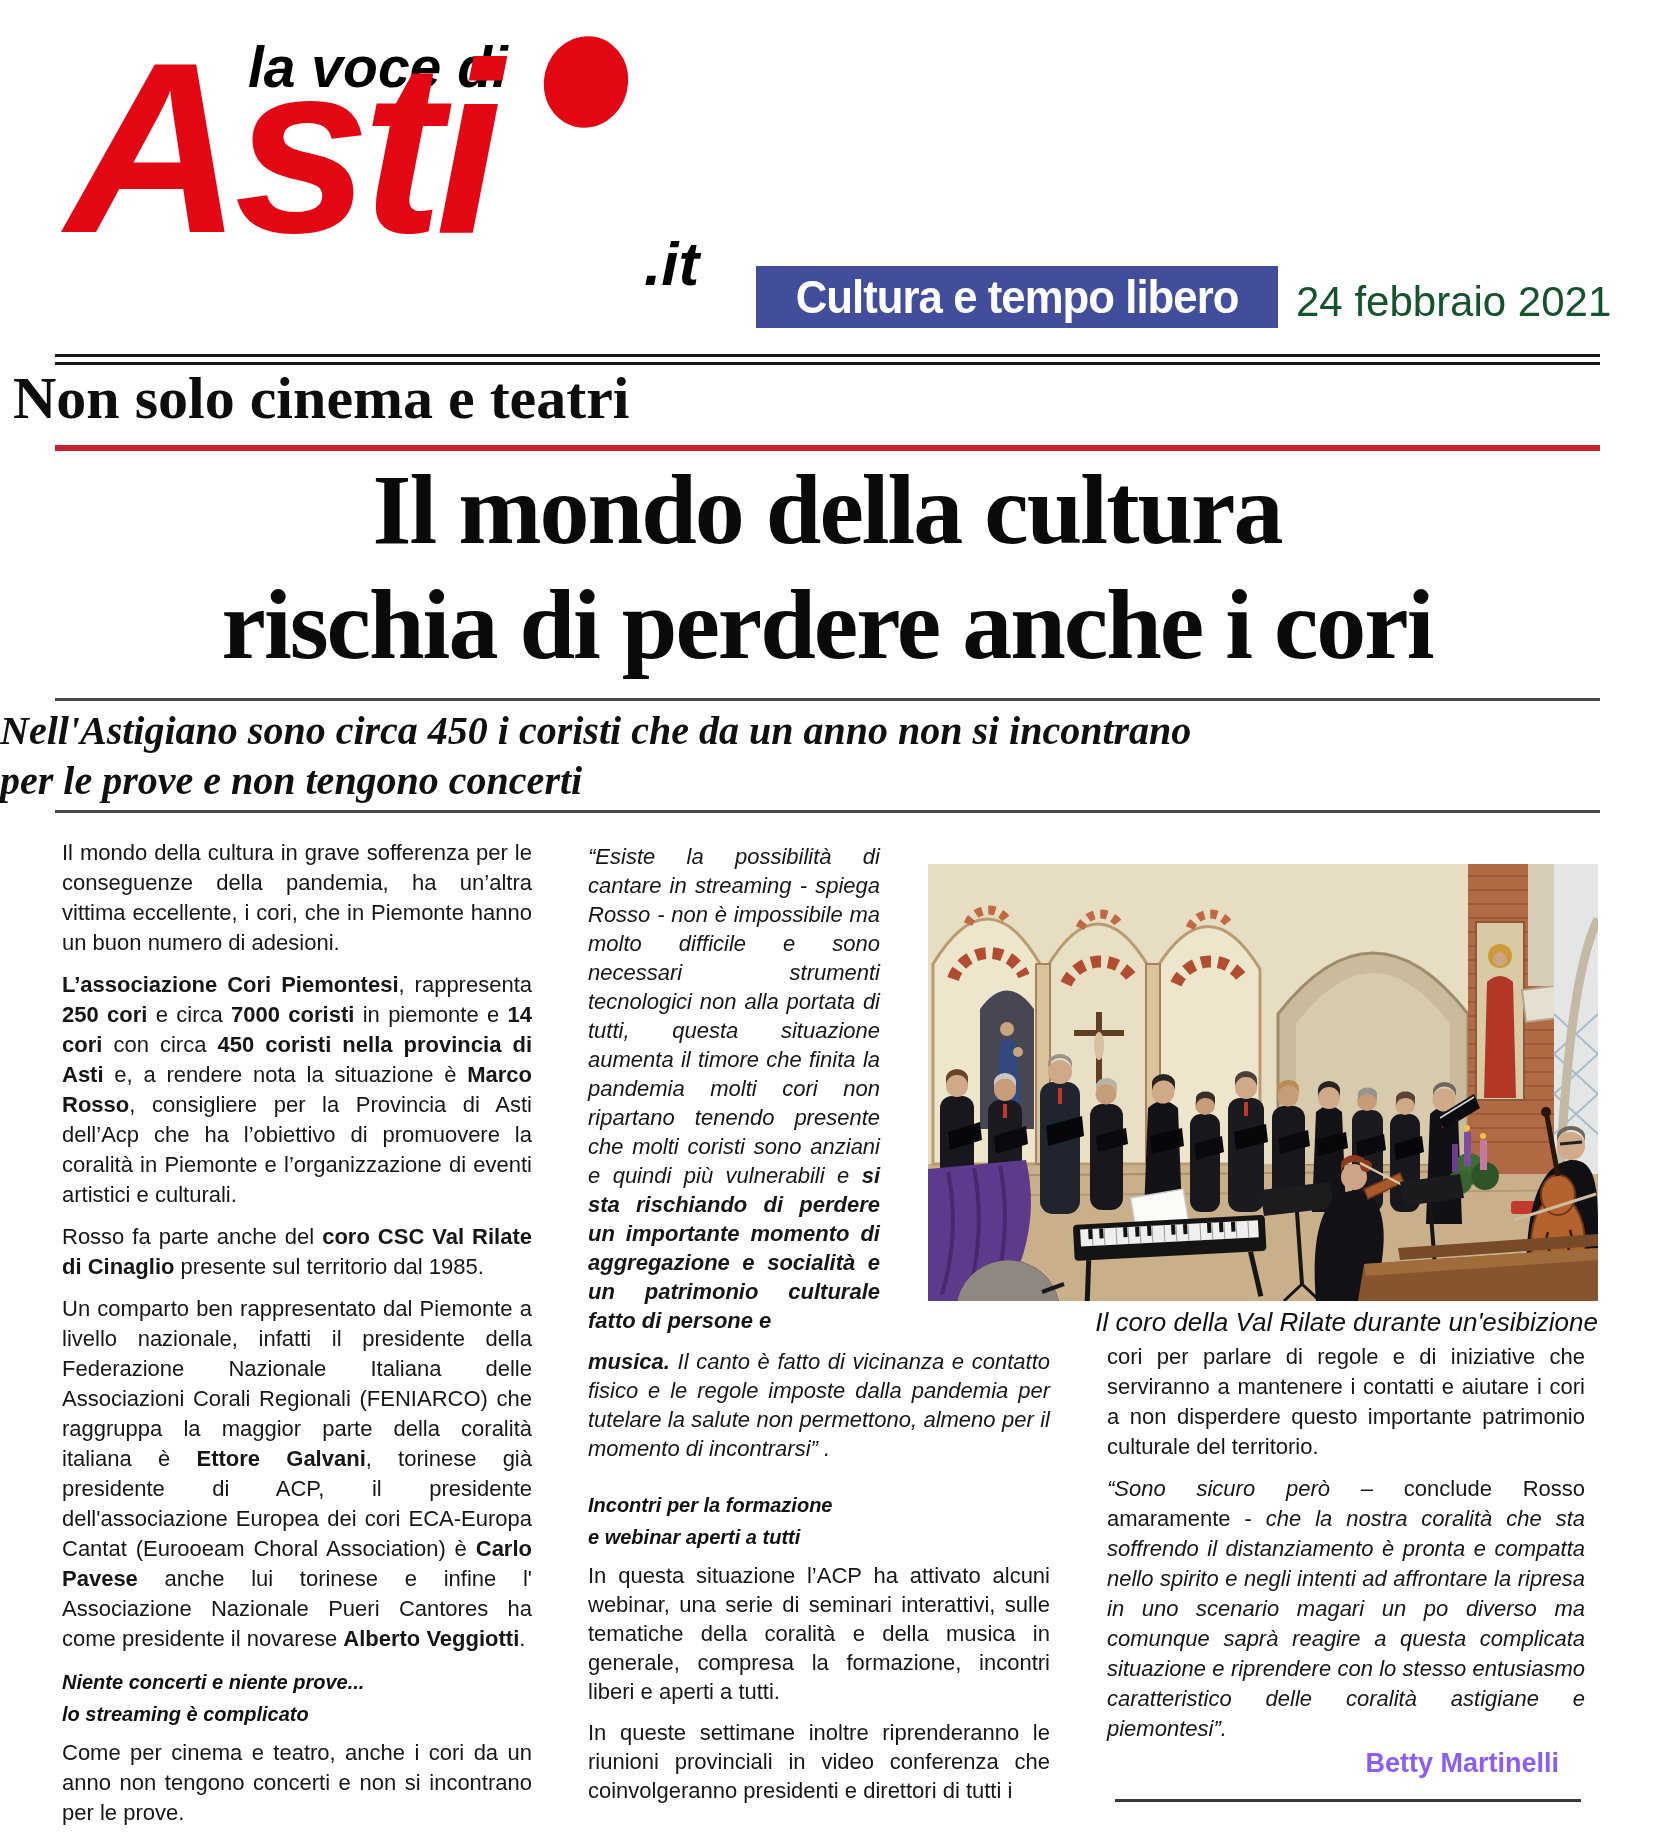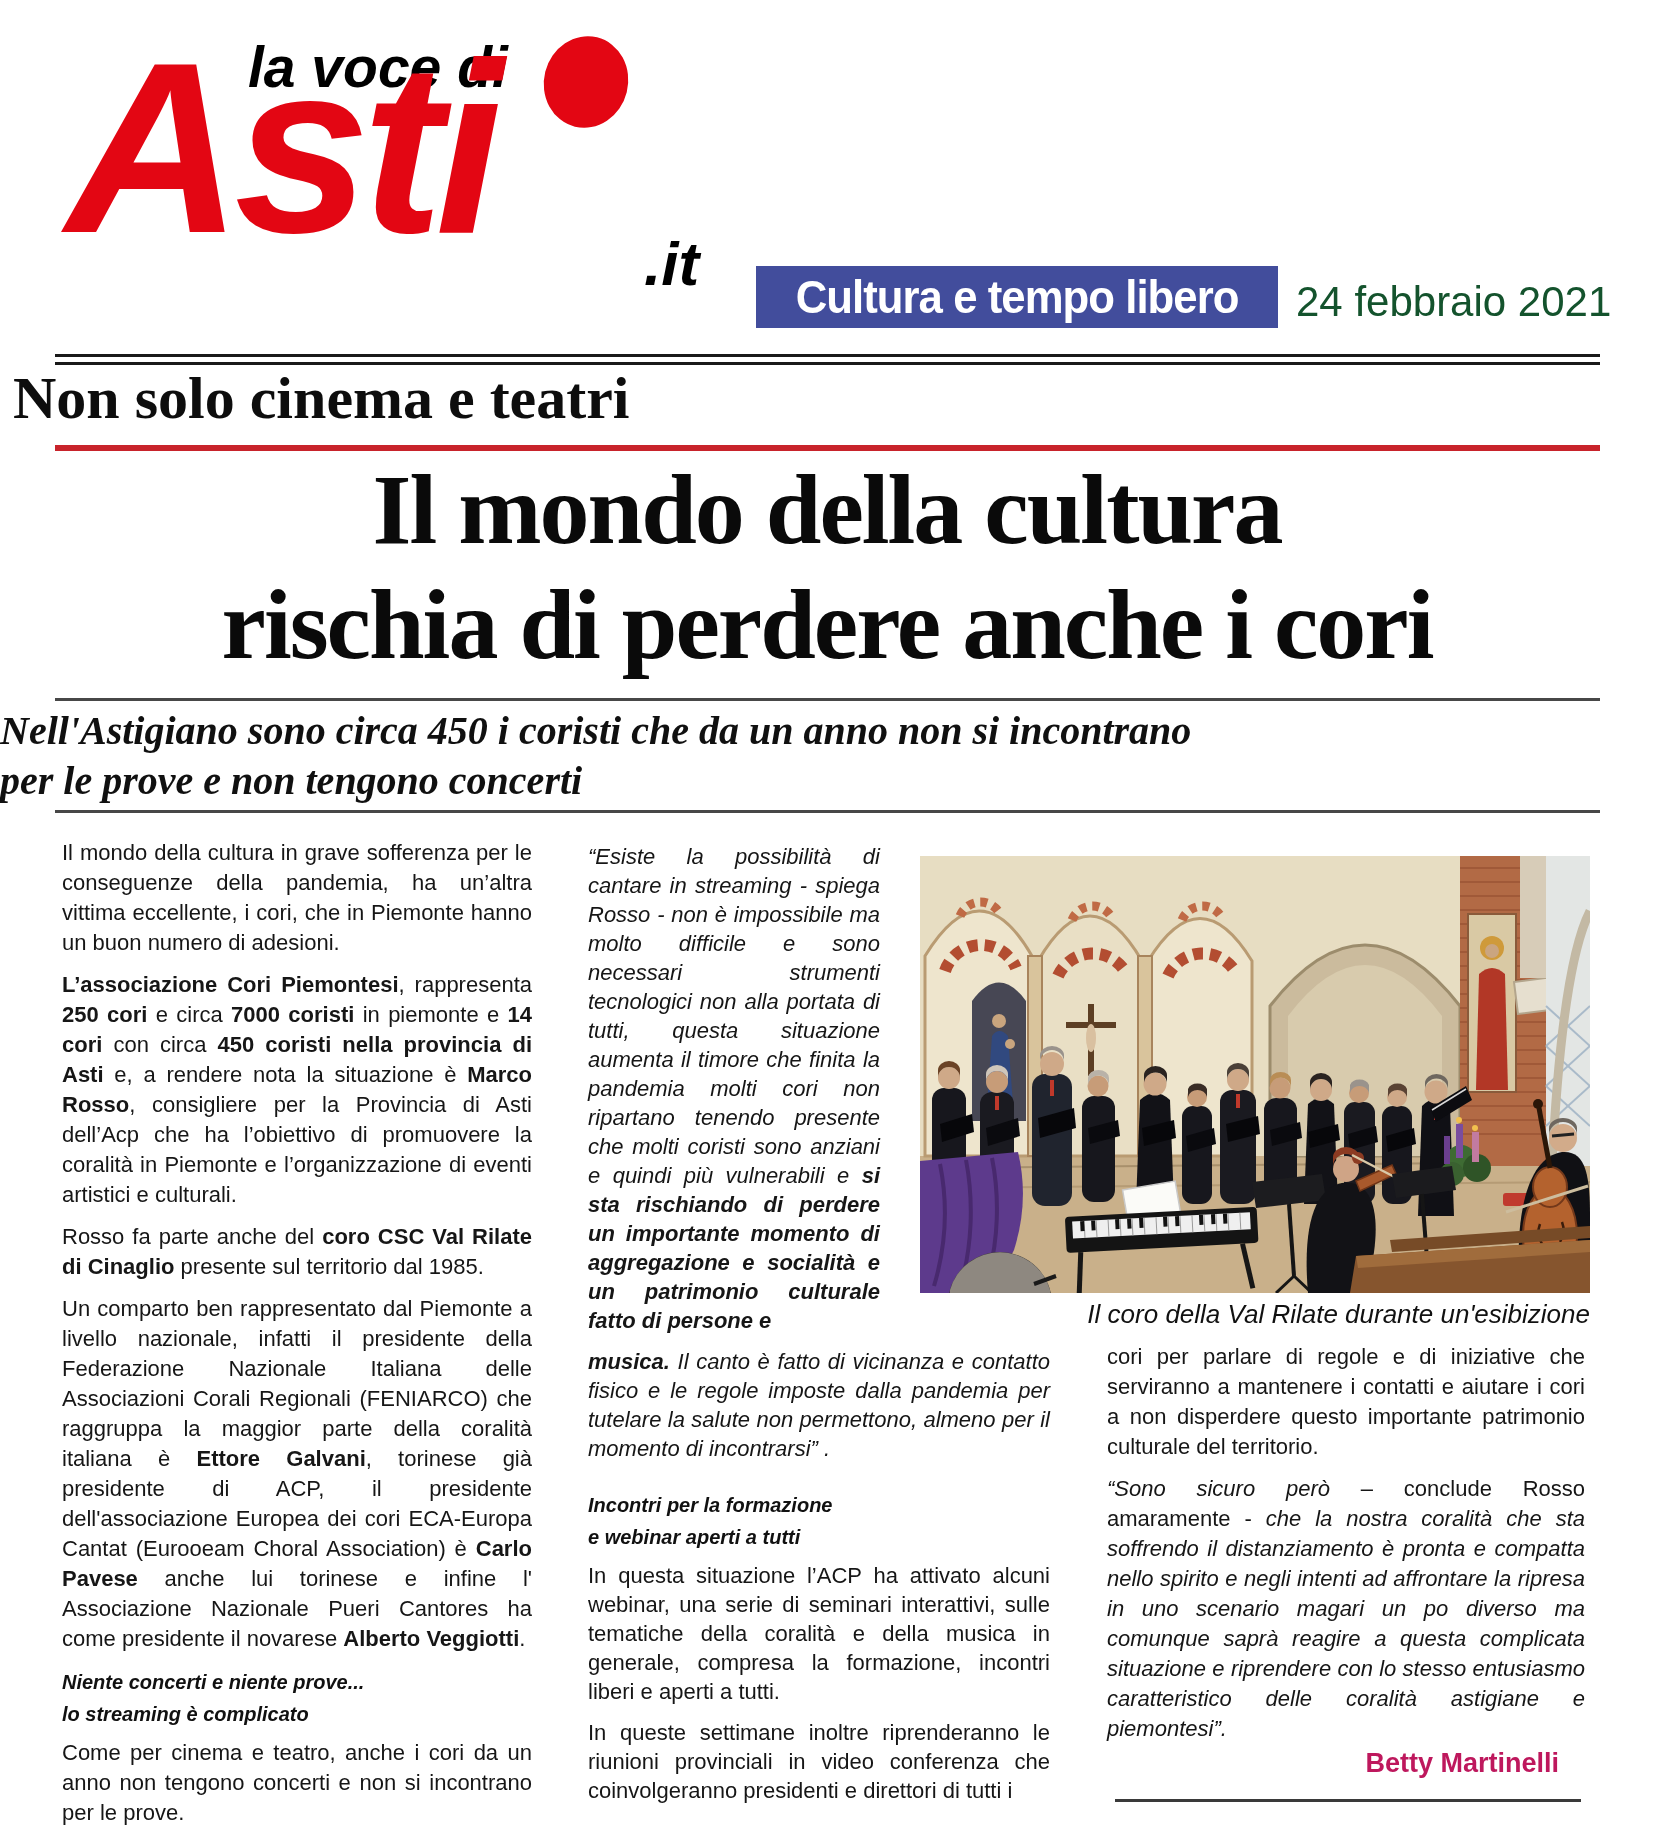--- a/index.html
+++ b/index.html
@@ -42,21 +42,21 @@
   .col p{margin:0 0 12px 0;}
   .col1{left:62px;top:838px;width:470px;}
   .col2{left:588px;top:842px;width:462px;line-height:29px;}
   .col3{left:1107px;top:1342px;width:478px;}
   .q-narrow{width:292px;font-style:italic;}
   .q-wide{width:462px;font-style:italic;}
   .col-subhead{font-weight:bold;font-style:italic;font-size:20px;line-height:32px;
                margin:10px 0 8px 0;text-align:left;color:#111;}
   .caption{left:912px;top:1291px;width:670px;text-align:right;font-style:italic;
            font-size:26px;color:#111;}
-  .byline{left:1107px;top:1748px;width:452px;text-align:right;font-weight:bold;font-size:27px;color:#be185d;}
+  .byline{left:1107px;top:1748px;width:452px;text-align:right;font-weight:bold;font-size:27px;color:#8b5cf6;}
 
   
   .photo{left:912px;top:848px;width:670px;height:437px;}
   .photo svg{display:block;width:670px;height:437px;}
 </style>
 </head>
 <body>
 
 <div class="page">
 
@@ -101,21 +101,21 @@
     <p class="q-narrow"><span>“Esiste la possibilità di cantare in streaming - spiega Rosso - non è impossibile ma molto difficile e sono necessari strumenti tecnologici non alla portata di tutti, questa situazione aumenta il timore che finita la pandemia molti cori non ripartano tenendo presente che molti coristi sono anziani e quindi più vulnerabili e </span><span style="font-weight: bold;">si sta rischiando di perdere un importante momento di aggregazione e socialità e un patrimonio culturale fatto di persone e </span></p>
     <p class="q-wide"><span style="font-weight: bold;">musica.</span><span> Il canto è fatto di vicinanza e contatto fisico e le regole imposte dalla pandemia per tutelare la salute non permettono, almeno per il momento di incontrarsi” .</span></p>
     <div class="col-subhead" style="margin-top:26px;">
       <span>Incontri per la formazione</span><br>
       <span>e webinar aperti a tutti</span>
     </div>
     <p><span>In questa situazione l’ACP ha attivato alcuni webinar, una serie di seminari interattivi, sulle tematiche della coralità e della musica in generale, compresa la formazione, incontri liberi e aperti a tutti.</span></p>
     <p><span>In queste settimane inoltre riprenderanno le riunioni provinciali in video conferenza che coinvolgeranno presidenti e direttori di tutti i</span></p>
   </div>
 
-  <figure class="abs photo" style="margin:8px;">
+  <figure class="abs photo" style="margin:16px;">
     <svg viewBox="0 0 670 437" preserveAspectRatio="none">
 
       <g>
         <rect x="0" y="0" width="670" height="310" fill="#e7ddc2"></rect>
         <rect x="0" y="300" width="670" height="137" fill="#c9b08a"></rect>
         <line x1="0" y1="312" x2="670" y2="306" stroke="#a8906c" stroke-width="2"></line>
         <line x1="0" y1="332" x2="670" y2="326" stroke="#b59b75" stroke-width="2"></line>
 
         <path d="M5,300 L5,100 Q60,10 112,100 L112,300 Z" fill="#eee5cd" stroke="#b99b72" stroke-width="3"></path>
         <path d="M118,300 L118,105 Q170,15 222,105 L222,300 Z" fill="#e9dfc5" stroke="#b99b72" stroke-width="3"></path>

